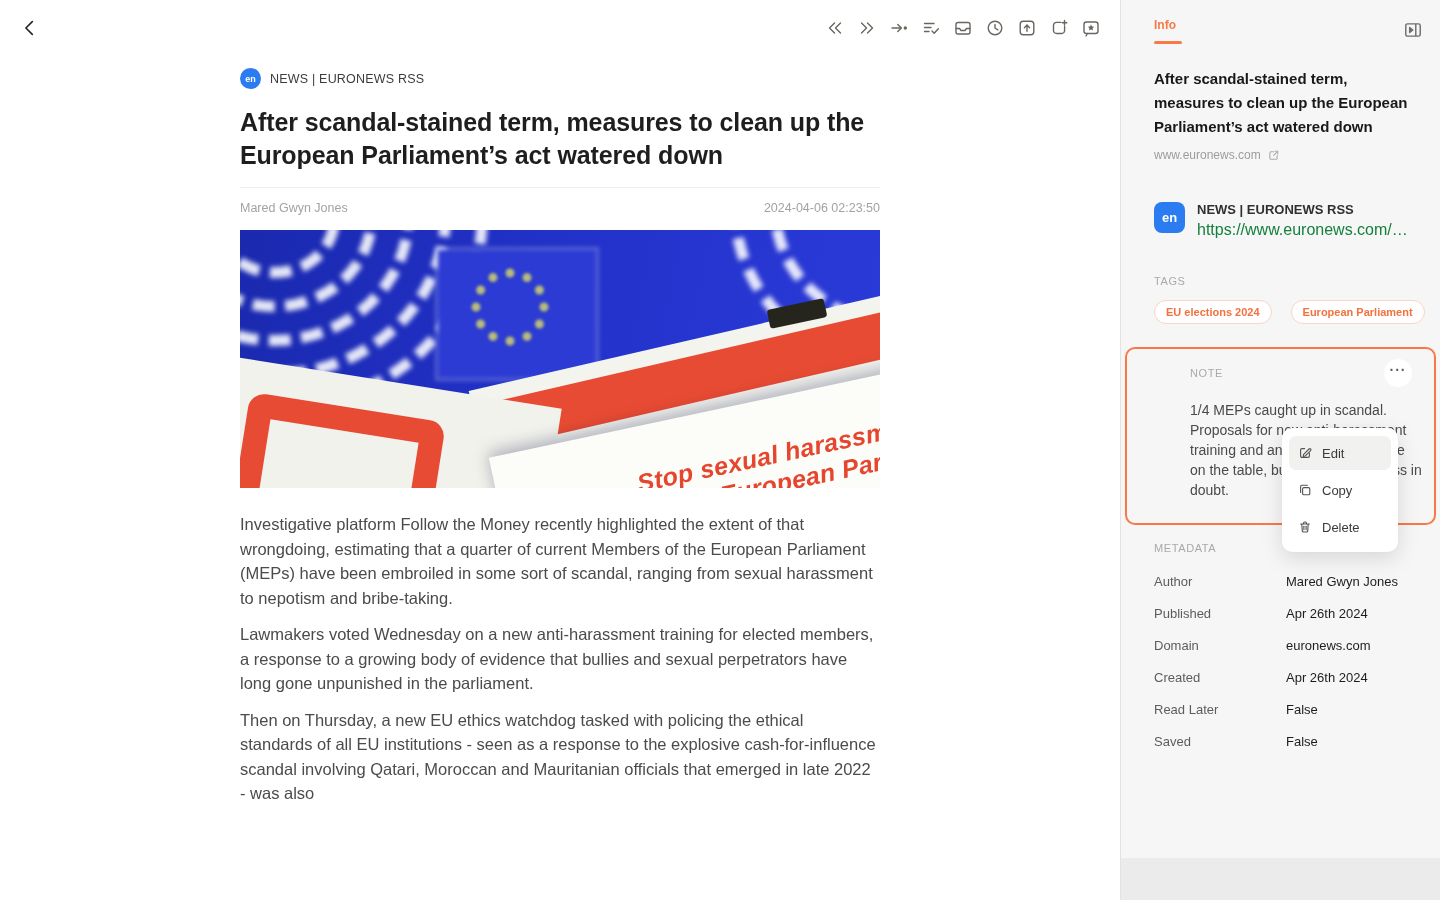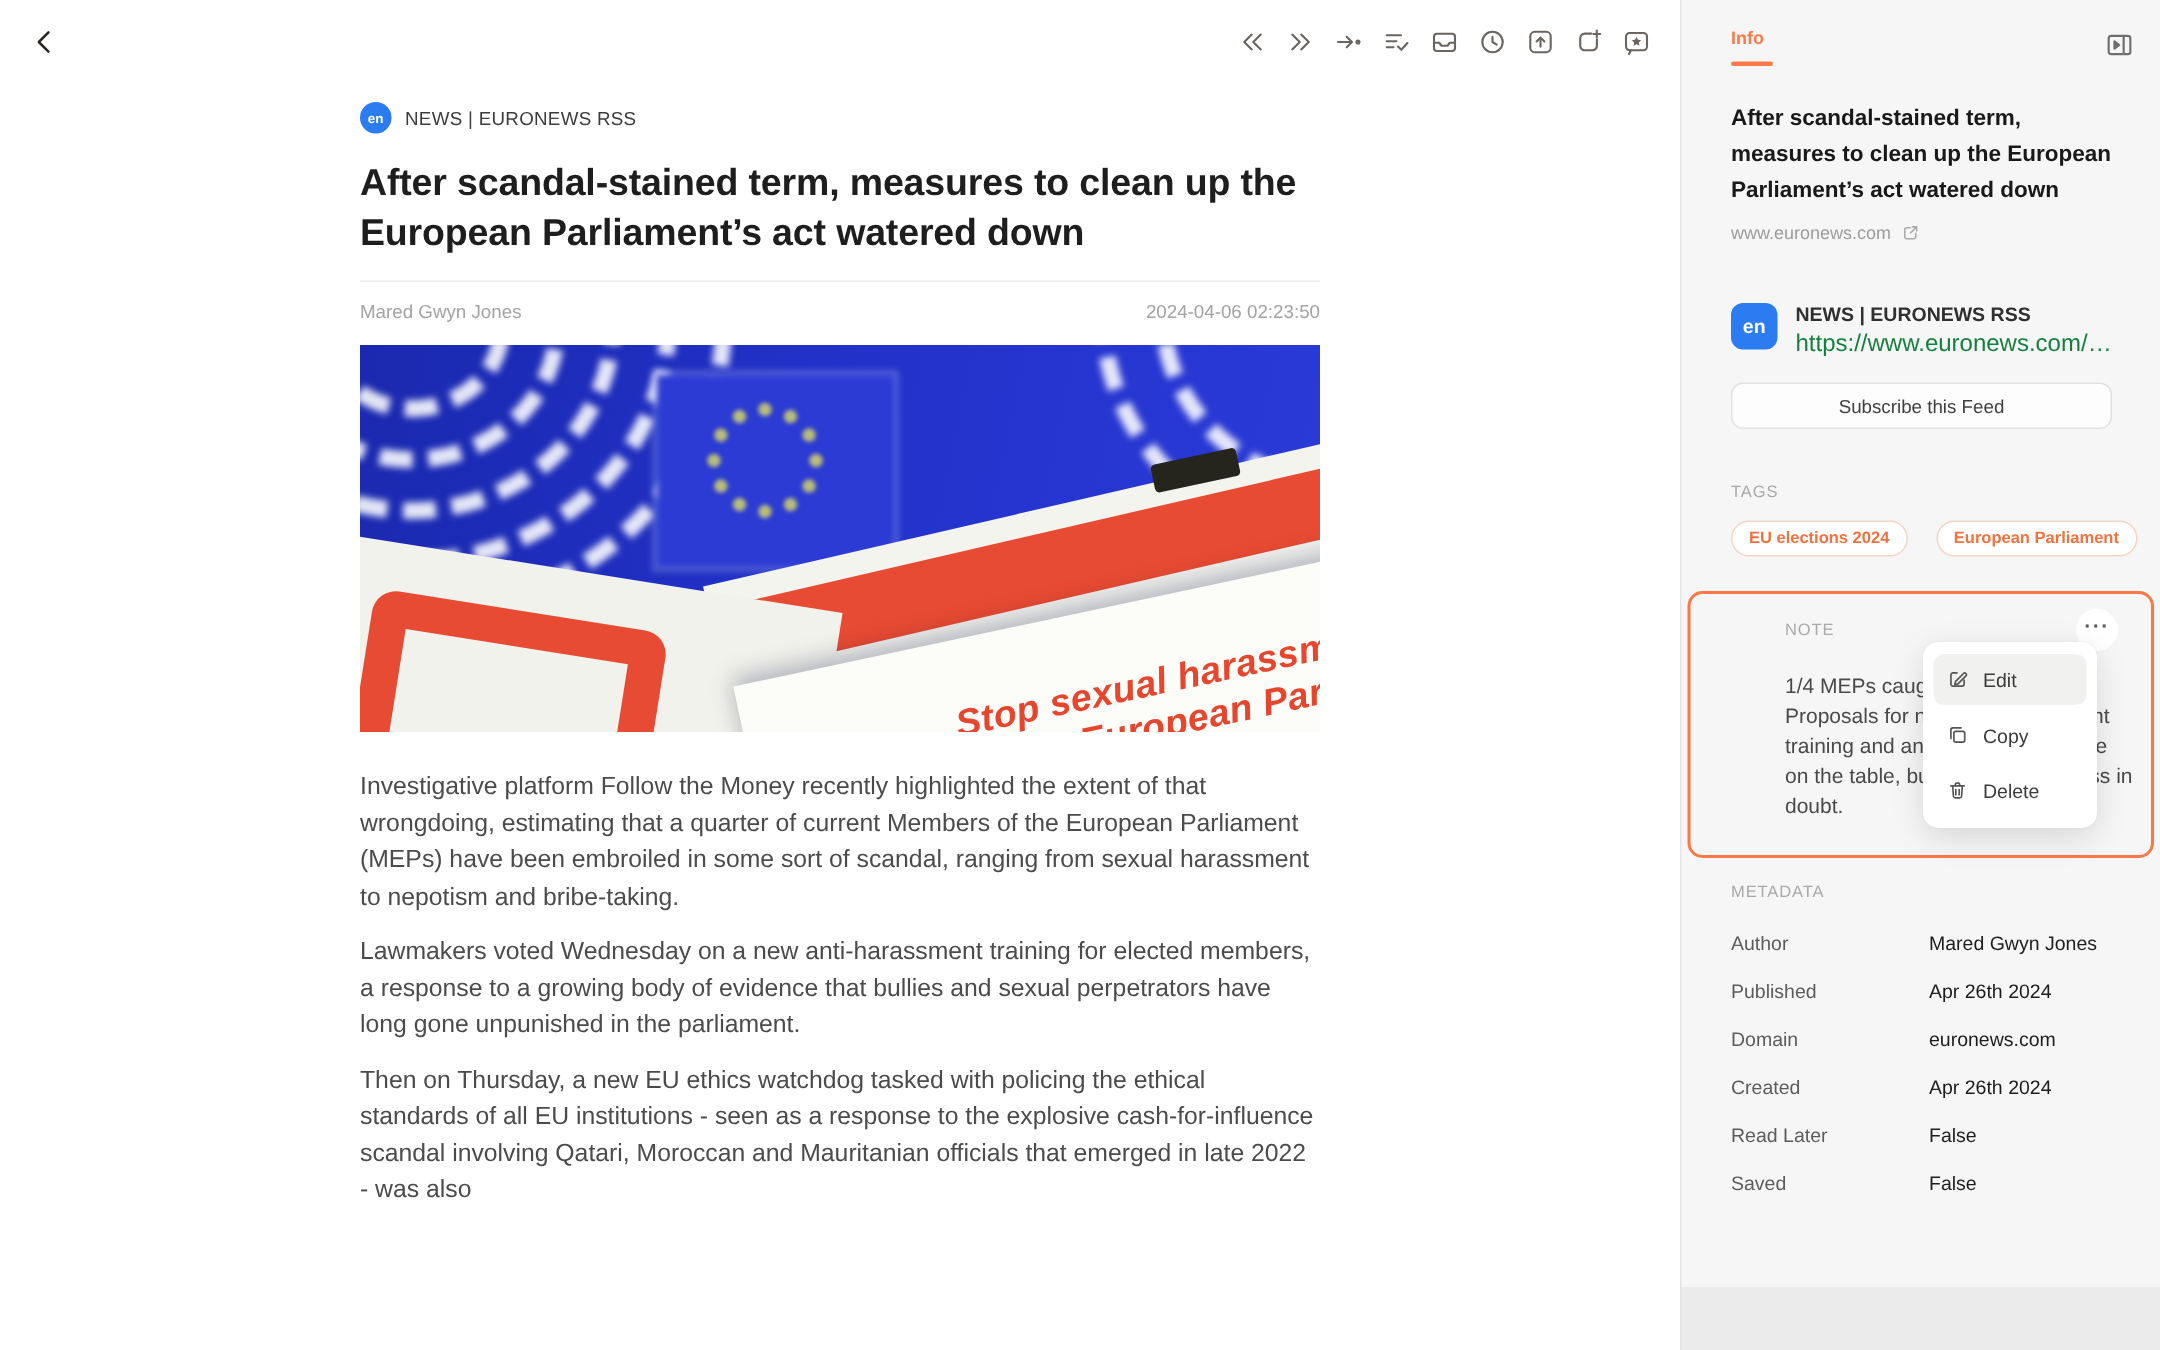--- a/index.html
+++ b/index.html
@@ -268,21 +268,20 @@
       </div>
 
       <div class="sb-feed">
         <span class="sb-feed-avatar">en</span>
         <div>
           <div class="sb-feed-name">NEWS | EURONEWS RSS</div>
           <div class="sb-feed-url">https://www.euronews.com/2024/01/…</div>
         </div>
       </div>
 
-      <button class="subscribe-btn">Subscribe this Feed</button>
 
       <div class="sec-label tags-head">TAGS</div>
       <div class="tags-row">
         <span class="tag-pill">EU elections 2024</span>
         <span class="tag-pill">European Parliament</span>
       </div>
 
       <div class="note-box">
         <div class="note-head">
           <span class="sec-label">NOTE</span>

